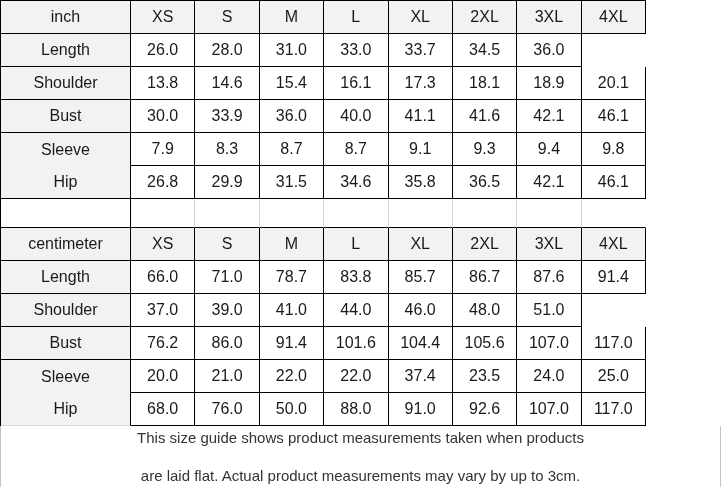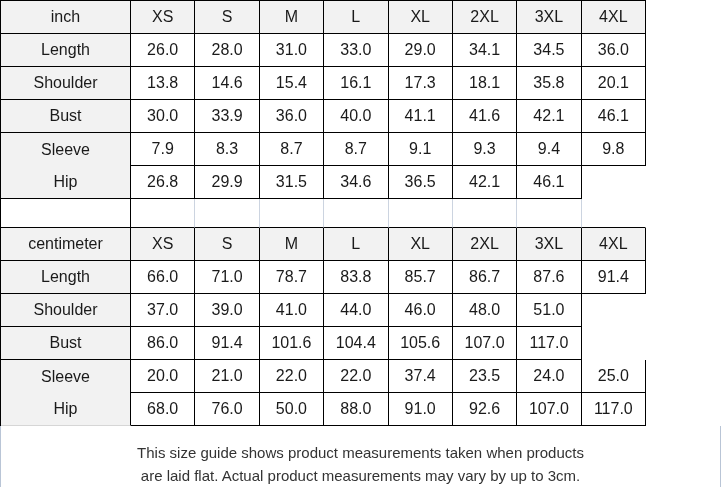--- a/index.html
+++ b/index.html
@@ -42,21 +42,21 @@
     border-right: 1px solid #ccd4e0; border-bottom: 1px solid #000;
   }
   .sp-last { border-right-color: transparent; }
   .footer {
     box-sizing: border-box;
     width: 721px; height: 62px;
     border-left: 1px solid #b9c5d6;
     border-right: 1px solid #b9c5d6;
     border-bottom: 1px solid #b9c5d6;
     display: flex; flex-direction: column;
-    align-items: center; justify-content: flex-end;
+    align-items: center; justify-content: space-between;
     font-size: 15px; line-height: 23px; color: #333;
     text-align: center;
   }
 </style>
 </head>
 <body>
 
 <div class="tbl">
 
   <div class="row">
@@ -70,35 +70,34 @@
     <div class="cell head">3XL</div>
     <div class="cell head">4XL</div>
   </div>
 
   <div class="row">
     <div class="cell label">Length</div>
     <div class="cell">26.0</div>
     <div class="cell">28.0</div>
     <div class="cell">31.0</div>
     <div class="cell">33.0</div>
-    <div class="cell">29.0</div>
-    <div class="cell">34.1</div>
+    <div class="cell">33.7</div>
     <div class="cell">34.5</div>
     <div class="cell">36.0</div>
   </div>
 
   <div class="row">
     <div class="cell label">Shoulder</div>
     <div class="cell">13.8</div>
     <div class="cell">14.6</div>
     <div class="cell">15.4</div>
     <div class="cell">16.1</div>
     <div class="cell">17.3</div>
     <div class="cell">18.1</div>
-    <div class="cell">35.8</div>
+    <div class="cell">18.9</div>
     <div class="cell">20.1</div>
   </div>
 
   <div class="row">
     <div class="cell label">Bust</div>
     <div class="cell">30.0</div>
     <div class="cell">33.9</div>
     <div class="cell">36.0</div>
     <div class="cell">40.0</div>
     <div class="cell">41.1</div>
@@ -118,20 +117,21 @@
     <div class="cell">9.4</div>
     <div class="cell">9.8</div>
   </div>
 
   <div class="row">
     <div class="cell label">Hip</div>
     <div class="cell">26.8</div>
     <div class="cell">29.9</div>
     <div class="cell">31.5</div>
     <div class="cell">34.6</div>
+    <div class="cell">35.8</div>
     <div class="cell">36.5</div>
     <div class="cell">42.1</div>
     <div class="cell">46.1</div>
   </div>
 
   <div class="row">
     <div class="sp-first"></div>
     <div class="sp-cell"></div>
     <div class="sp-cell"></div>
     <div class="sp-cell"></div>
@@ -172,20 +172,21 @@
     <div class="cell">39.0</div>
     <div class="cell">41.0</div>
     <div class="cell">44.0</div>
     <div class="cell">46.0</div>
     <div class="cell">48.0</div>
     <div class="cell">51.0</div>
   </div>
 
   <div class="row">
     <div class="cell label">Bust</div>
+    <div class="cell">76.2</div>
     <div class="cell">86.0</div>
     <div class="cell">91.4</div>
     <div class="cell">101.6</div>
     <div class="cell">104.4</div>
     <div class="cell">105.6</div>
     <div class="cell">107.0</div>
     <div class="cell">117.0</div>
   </div>
 
   <div class="row">

